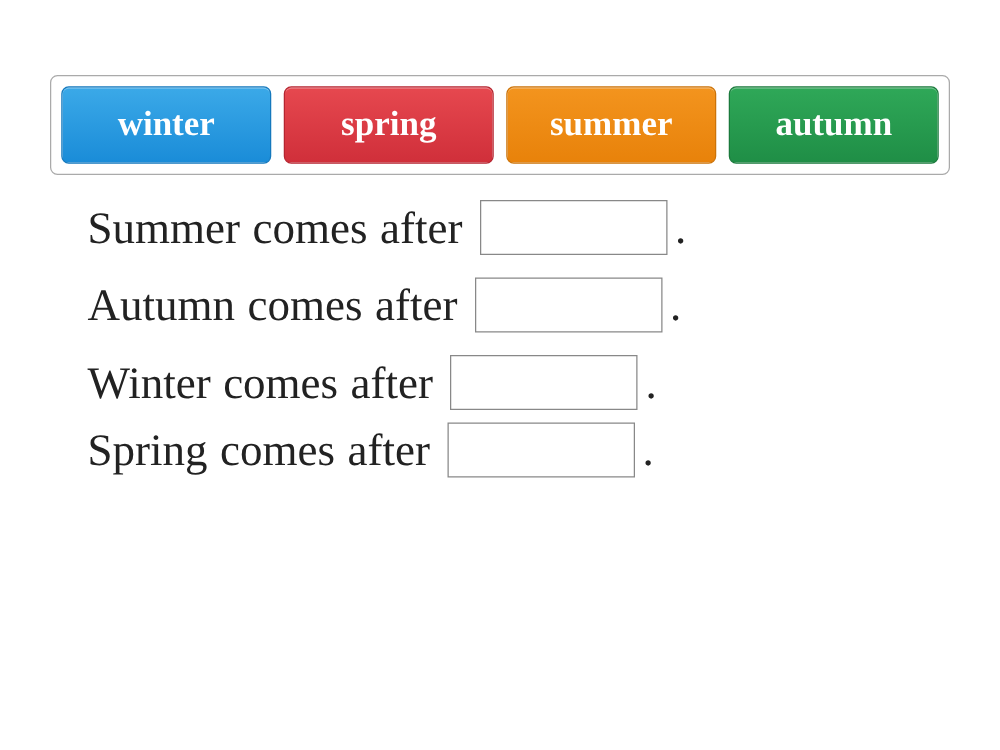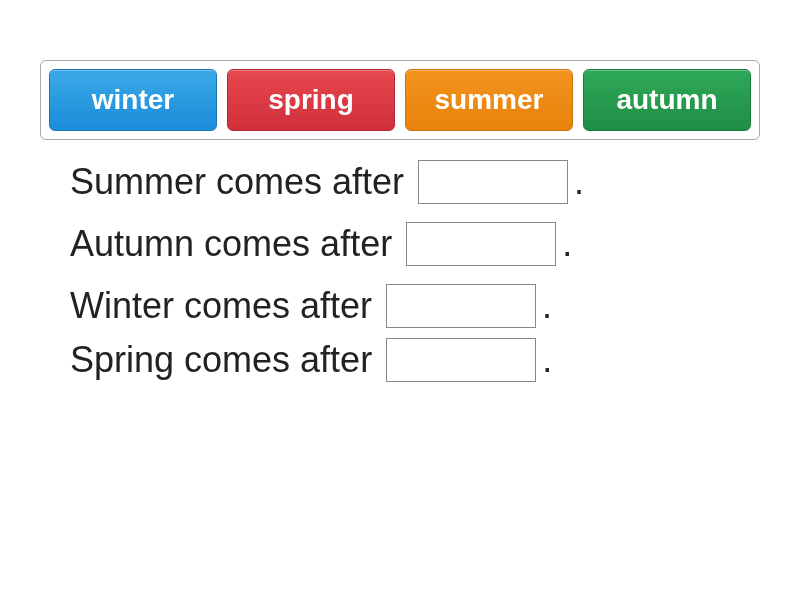--- a/index.html
+++ b/index.html
@@ -1,18 +1,19 @@
 <!DOCTYPE html>
 <html><head>
   <meta charset="utf-8">
   <style>
     * {
       margin: 0;
       padding: 0;
       box-sizing: border-box;
+      font-family: Liberation Serif, serif;
     }
     body {
       font-family: Arial, Helvetica, sans-serif;
       width: 800px;
       height: 600px;
       background: #fff;
       padding: 60px 40px;
     }
     .word-bank {
       display: flex;

